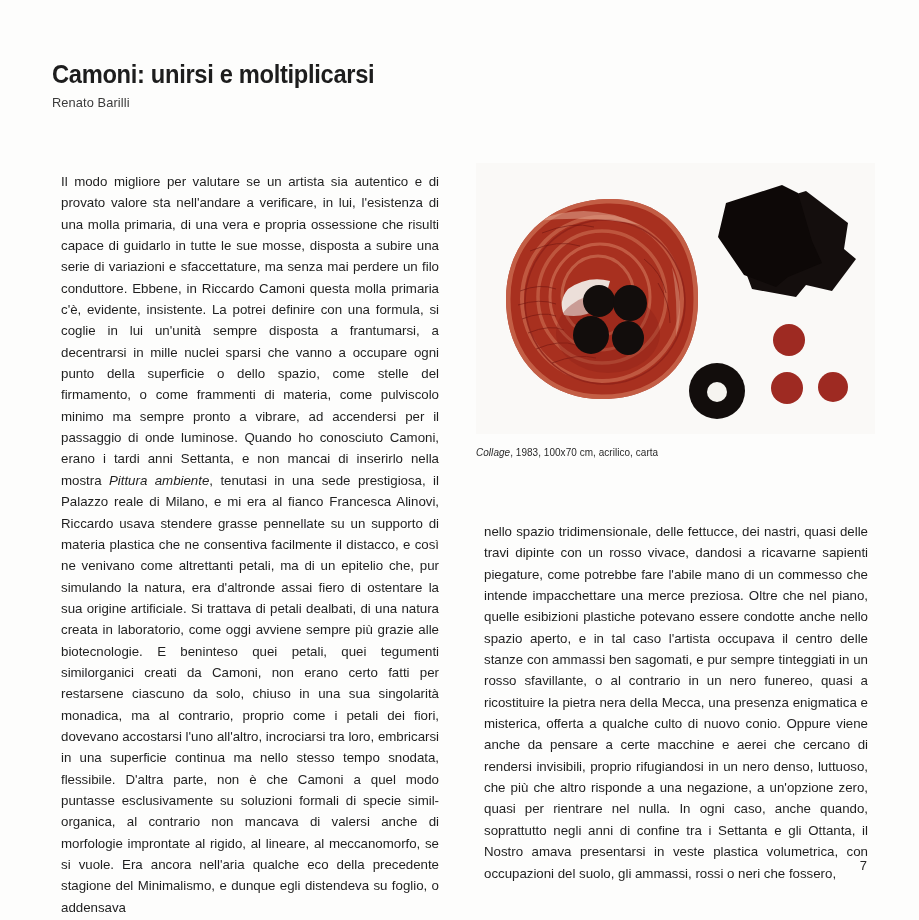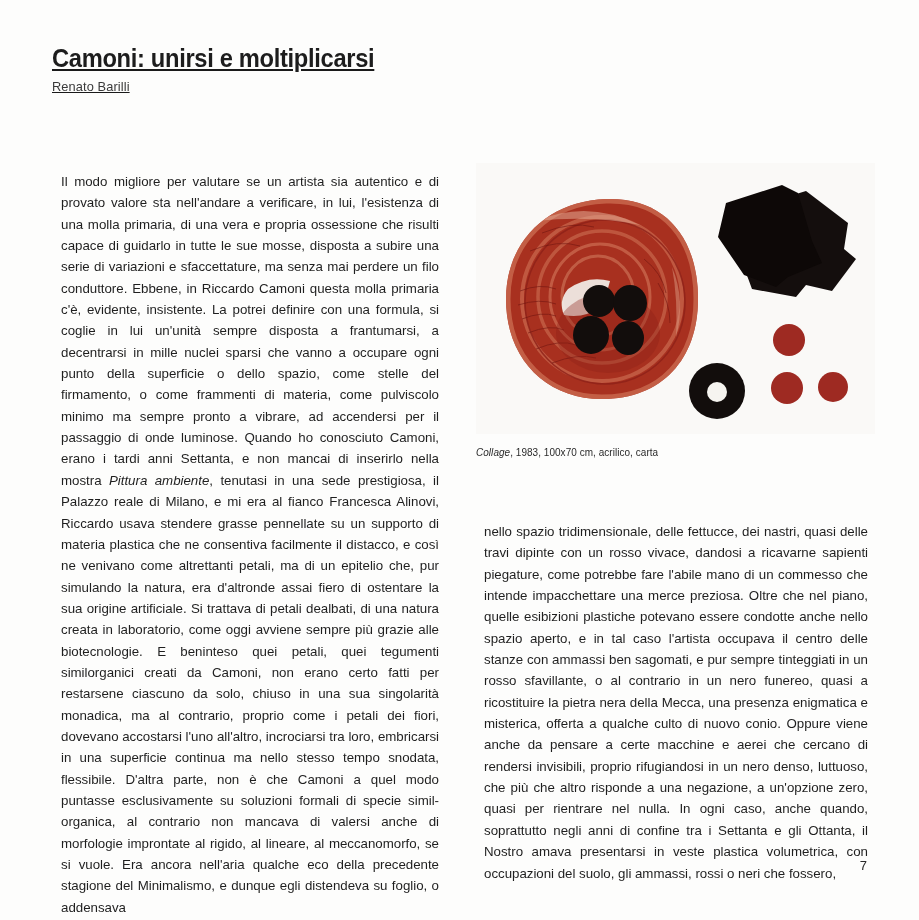--- a/index.html
+++ b/index.html
@@ -13,23 +13,22 @@
     height: 920px;
     background: #fdfdfc;
     overflow: hidden;
     font-family: "Liberation Sans", sans-serif;
     color: #1a1a1a;
   }
   
   #header {
     position: absolute;
     left: 52px;
-    top: 46px;
+    top: 62px;
     width: 640px;
-    text-decoration: underline;
   }
   #article-title {
     font-size: 25.5px;
     font-weight: bold;
     letter-spacing: -0.35px;
     line-height: 1.0;
     color: #1d1d1d;
     margin: 0;
     white-space: nowrap;
     transform: scaleX(0.93);

